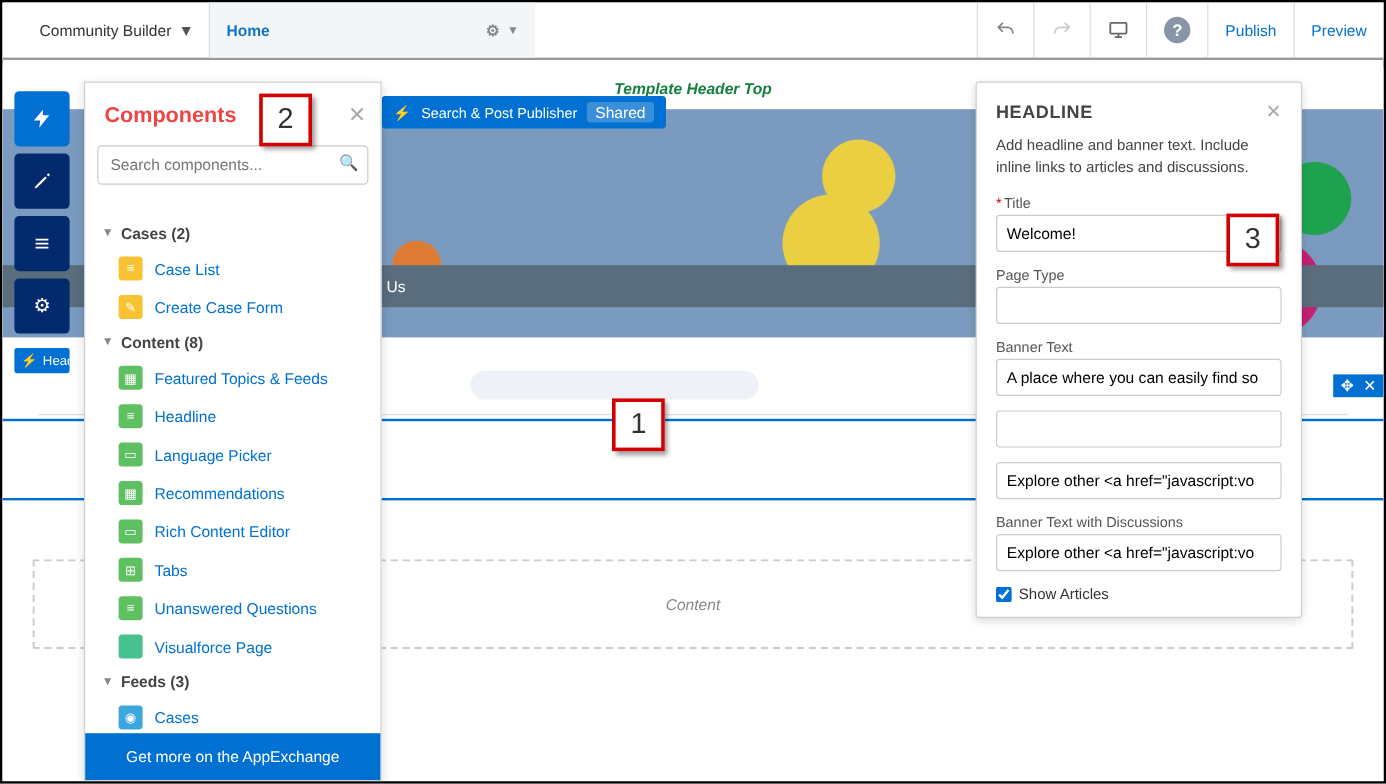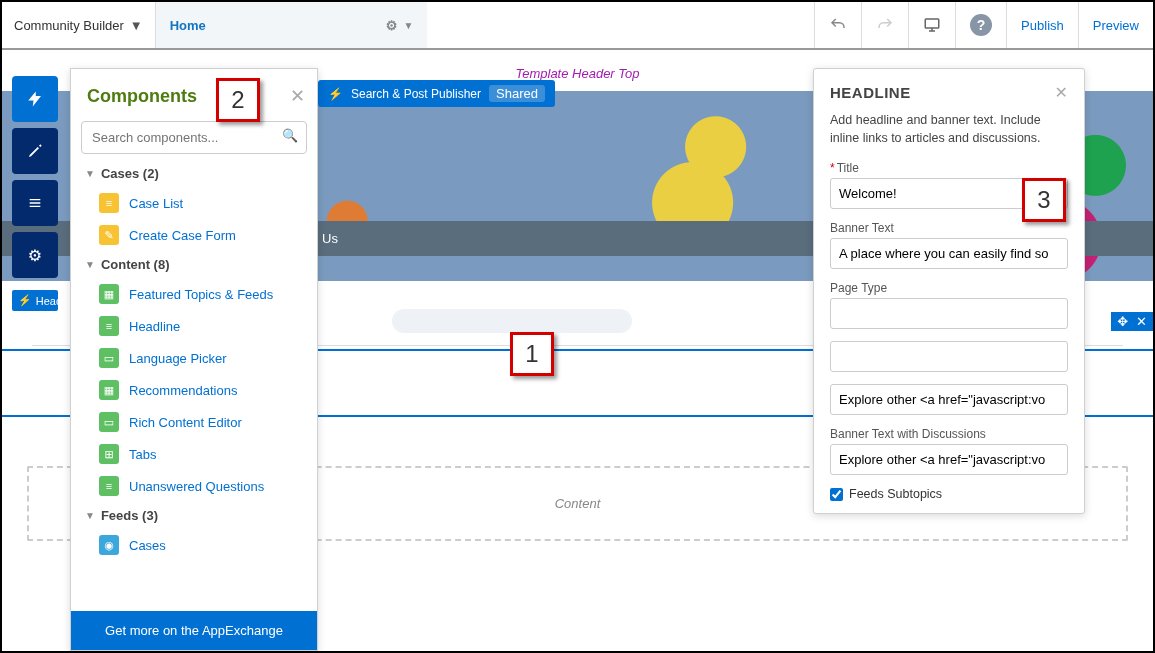--- a/index.html
+++ b/index.html
@@ -1,19 +1,19 @@
 <!DOCTYPE html>
 <html><head>
 <meta charset="utf-8">
 <style>
   * { box-sizing: border-box; margin: 0; padding: 0; }
   body { font-family: -apple-system, BlinkMacSystemFont, "Segoe UI", Arial, sans-serif; font-size: 13px; color: #333; background: #fff; width: 1155px; height: 653px; overflow: hidden; border: 2px solid #000; position: relative; }
   
   
-  .topbar { height: 48px; display: flex; align-items: stretch; border-bottom: 2px solid #999; background: #fff; }
+  .topbar { height: 48px; display: flex; align-items: stretch; border-bottom: 2px solid #999; background: #fff; padding-left: 19px; }
   .tb-left { display: flex; align-items: center; padding: 0 12px; gap: 6px; font-size: 13px; color: #333; }
   .tb-left .caret { color: #555; }
   .tb-home { flex: 0 0 auto; display: flex; align-items: center; padding: 0 14px; border-left: 1px solid #ddd; background: #f3f6f9; color: #1274c4; font-weight: 600; gap: 180px; }
   .tb-home .gear-group { color: #888; display: flex; gap: 6px; align-items: center; }
   .tb-spacer { flex: 1; }
   .tb-right { display: flex; align-items: stretch; }
   .tb-btn { display: flex; align-items: center; justify-content: center; padding: 0 14px; border-left: 1px solid #ddd; cursor: pointer; color: #888; font-size: 13px; }
   .tb-btn.text { color: #0070d2; font-weight: 500; }
   .help-circle { width: 22px; height: 22px; border-radius: 50%; background: #8895a6; color: #fff; display: flex; align-items: center; justify-content: center; font-weight: bold; font-size: 14px; }
   
@@ -22,35 +22,35 @@
   
   
   .rail { position: absolute; top: 20px; left: 10px; width: 46px; display: flex; flex-direction: column; gap: 6px; z-index: 40; }
   .rail-btn { width: 46px; height: 46px; border-radius: 4px; background: #022a6c; display: flex; align-items: center; justify-content: center; color: #fff; cursor: pointer; }
   .rail-btn.active { background: #0070d2; }
   .rail-tag { margin-top: 6px; background: #0070d2; color: #fff; font-size: 11px; padding: 4px 6px; border-radius: 2px; display: flex; align-items: center; gap: 4px; overflow: hidden; white-space: nowrap; }
   
   
   .components-panel { position: absolute; top: 12px; left: 68px; width: 248px; bottom: 0; background: #fff; border: 1px solid #d0d0d0; box-shadow: 0 2px 8px rgba(0,0,0,.15); z-index: 30; display: flex; flex-direction: column; }
   .cp-header { display: flex; align-items: center; justify-content: space-between; padding: 16px 12px 10px 16px; }
-  .cp-header h2 { font-size: 18px; font-weight: 600; color: #4d7c0f; }
+  .cp-header h2 { font-size: 18px; font-weight: 600; color: #ef4444; }
   .cp-close { color: #aaa; font-size: 18px; cursor: pointer; }
-  .cp-search { margin: 4px 10px 6px 10px; position: relative; }
+  .cp-search { margin: 4px 10px 27px 10px; position: relative; }
   .cp-search input { width: 100%; padding: 8px 28px 8px 10px; border: 1px solid #ccc; border-radius: 4px; font-size: 13px; }
   .cp-search .mag { position: absolute; right: 8px; top: 7px; color: #aaa; }
   .cp-body { flex: 1; overflow-y: auto; padding: 0 10px 10px 10px; }
   .cp-group-header { display: flex; align-items: center; gap: 6px; padding: 6px 4px; color: #444; font-weight: 600; cursor: pointer; }
   .cp-group-header .chev { color: #888; font-size: 10px; }
   .cp-item { display: flex; align-items: center; gap: 10px; padding: 6px 4px 6px 18px; color: #0070d2; cursor: pointer; }
   .cp-item .ico { width: 20px; height: 20px; border-radius: 3px; display: flex; align-items: center; justify-content: center; color: #fff; font-size: 11px; flex-shrink: 0; }
   .cp-footer { background: #0070d2; color: #fff; text-align: center; padding: 12px; cursor: pointer; font-size: 13px; }
   
   
   .page-mid { position: absolute; top: 0; left: 0; right: 0; bottom: 0; z-index: 5; }
-  .region-label { text-align: center; font-style: italic; color: #a21caf; padding: 10px 0; }
+  .region-label { text-align: center; font-style: italic; color: #15803d; padding: 10px 0; font-weight: bold; }
   .hero { height: 190px; background: #7a9bbf; position: relative; border-bottom: 4px solid #7a9bbf; }
   .hero-pattern { position: absolute; inset: 0; background:
     radial-gradient(circle at 60% 60%, #f2d23d 40px, transparent 41px),
     radial-gradient(circle at 62% 30%, #f2d23d 30px, transparent 31px),
     radial-gradient(circle at 92% 80%, #c91b6e 40px, transparent 41px),
     radial-gradient(circle at 95% 40%, #1aa34a 30px, transparent 31px),
     radial-gradient(circle at 30% 70%, #e47b2e 20px, transparent 21px);
     opacity: .95; }
   .search-bar-tag { position: absolute; top: 24px; left: 316px; background: #0070d2; color: #fff; padding: 5px 10px; border-radius: 3px; font-size: 12px; display: flex; align-items: center; gap: 8px; z-index: 8; }
   .search-bar-tag .shared { background: #3a8fd8; padding: 1px 7px; border-radius: 3px; font-size: 13px; }
@@ -228,20 +228,24 @@
           <span>Rich Content Editor</span>
         </div>
         <div class="cp-item">
           <span class="ico" style="background:#5fbf63">⊞</span>
           <span>Tabs</span>
         </div>
         <div class="cp-item">
           <span class="ico" style="background:#5fbf63">≡</span>
           <span>Unanswered Questions</span>
         </div>
+        <div class="cp-item">
+          <span class="ico" style="background:#47c18e"></span>
+          <span>Visualforce Page</span>
+        </div>
         <div class="cp-group-header">
           <span class="chev">▼</span>
           <span>Feeds (3)</span>
         </div>
         <div class="cp-item">
           <span class="ico" style="background:#3ba7dd">◉</span>
           <span>Cases</span>
         </div>
       </div>
     <div class="cp-footer">Get more on the AppExchange</div>
@@ -252,40 +256,40 @@
       <h2>HEADLINE</h2>
       <span class="pp-close">✕</span>
     </div>
     <div class="pp-desc">Add headline and banner text. Include inline links to articles and discussions.</div>
 
     <div class="pp-field">
       <label class="pp-label"><span class="req">*</span><span>Title</span></label>
       <input class="pp-input" value="Welcome!" style="">
     </div>
     <div class="pp-field">
+      <label class="pp-label">Page Type</label>
+      <input class="pp-input" value="" style="">
+    </div>
+    <div class="pp-field">
       <label class="pp-label">Banner Text</label>
       <input class="pp-input" value="A place where you can easily find so" style="">
     </div>
     <div class="pp-field">
-      <label class="pp-label">Page Type</label>
-      <input class="pp-input" value="" style="">
-    </div>
-    <div class="pp-field">
       <input class="pp-input" value="" style="">
     </div>
     <div class="pp-field">
       <input class="pp-input" value="Explore other &lt;a href=&quot;javascript:vo" style="">
     </div>
     <div class="pp-field">
       <label class="pp-label">Banner Text with Discussions</label>
       <input class="pp-input" value="Explore other &lt;a href=&quot;javascript:vo" style="">
     </div>
     <label class="pp-check">
       <input type="checkbox" checked="" style="">
-      <span>Feeds Subtopics</span>
+      <span>Show Articles</span>
     </label>
   </div>
 
 </div>
 
 <div class="callout c1">1</div>
 <div class="callout c2">2</div>
 <div class="callout c3">3</div>
 
 </body></html>

